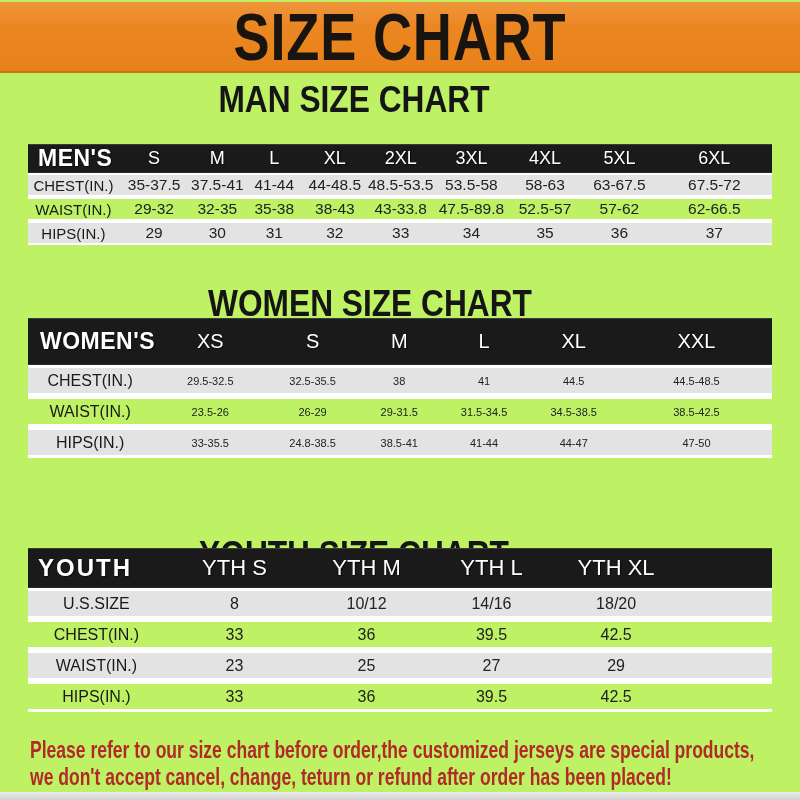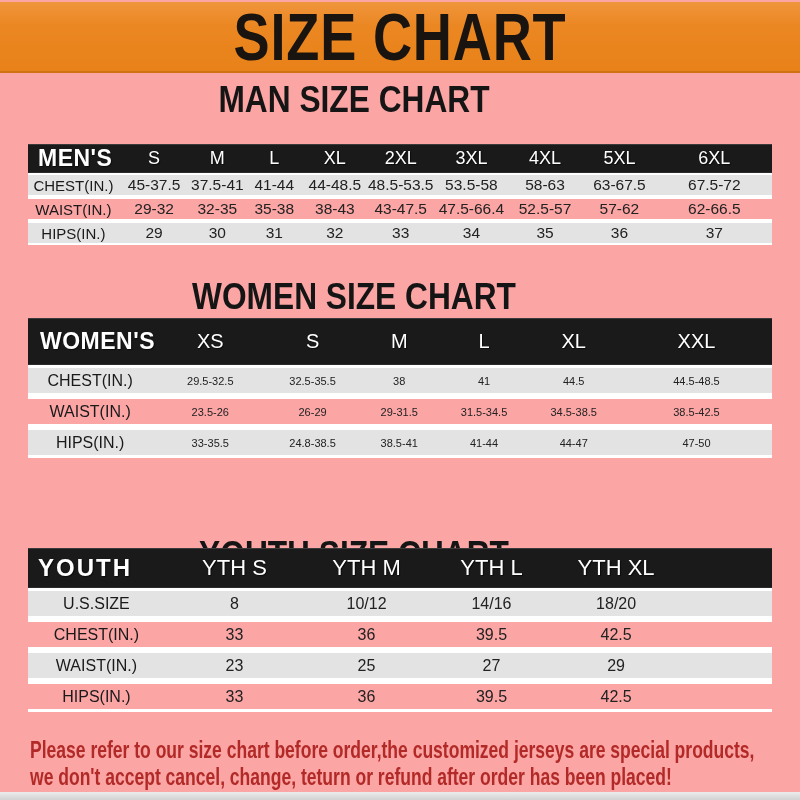--- a/index.html
+++ b/index.html
@@ -1,17 +1,17 @@
 <!DOCTYPE html>
 <html><head>
 <meta charset="utf-8">
 <style>
   html,body { margin:0; padding:0; background:#ffffff; }
   .page {
-    position:relative; width:800px; height:800px; background:#fca5a5;
+    position:relative; width:800px; height:800px; background:#bef264;
     font-family:"Liberation Sans","DejaVu Sans",sans-serif; overflow:hidden;
   }
 
   
   .banner {
     position:absolute; left:0; top:2px; width:800px; height:69px;
     background:linear-gradient(180deg,#f0953c 0%,#eb8722 35%,#e88118 100%);
     border-bottom:2px solid #cf7213; text-align:center;
   }
   .banner-text {
@@ -24,21 +24,21 @@
   
   .section-heading {
     position:absolute; left:0; width:708px; margin:0; text-align:center;
   }
   .section-heading span {
     display:inline-block; font-size:36px; line-height:32px; font-weight:700;
     color:#151515; transform:scaleX(0.88); transform-origin:center;
     white-space:nowrap;
   }
   #heading-men   { top:84px; }
-  #heading-women { top:281px; }
+  #heading-women { top:288px;padding-left:16px; }
   #heading-youth { top:494px;margin-top:45px; }
 
   
   .table-mount { position:absolute; left:28px; width:744px; }
   #table-men   { top:144px; }
   #table-women { top:318px; }
   #table-youth { top:548px; }
 
   table { width:100%; table-layout:fixed; border-collapse:separate; border-spacing:0; }
   th, td { box-sizing:border-box; white-space:nowrap; overflow:visible; vertical-align:middle; }
@@ -126,38 +126,38 @@
             <th>2XL</th>
             <th>3XL</th>
             <th>4XL</th>
             <th>5XL</th>
             <th>6XL</th>
           </tr>
         </thead>
         <tbody>
           <tr class="gray">
             <td class="row-label">CHEST(IN.)</td>
-            <td>45-37.5</td>
+            <td>35-37.5</td>
             <td>37.5-41</td>
             <td>41-44</td>
             <td>44-48.5</td>
             <td>48.5-53.5</td>
             <td>53.5-58</td>
             <td>58-63</td>
             <td>63-67.5</td>
             <td>67.5-72</td>
           </tr>
           <tr>
             <td class="row-label">WAIST(IN.)</td>
             <td>29-32</td>
             <td>32-35</td>
             <td>35-38</td>
             <td>38-43</td>
-            <td>43-47.5</td>
-            <td>47.5-66.4</td>
+            <td>43-33.8</td>
+            <td>47.5-89.8</td>
             <td>52.5-57</td>
             <td>57-62</td>
             <td>62-66.5</td>
           </tr>
           <tr class="gray">
             <td class="row-label">HIPS(IN.)</td>
             <td>29</td>
             <td>30</td>
             <td>31</td>
             <td>32</td>

